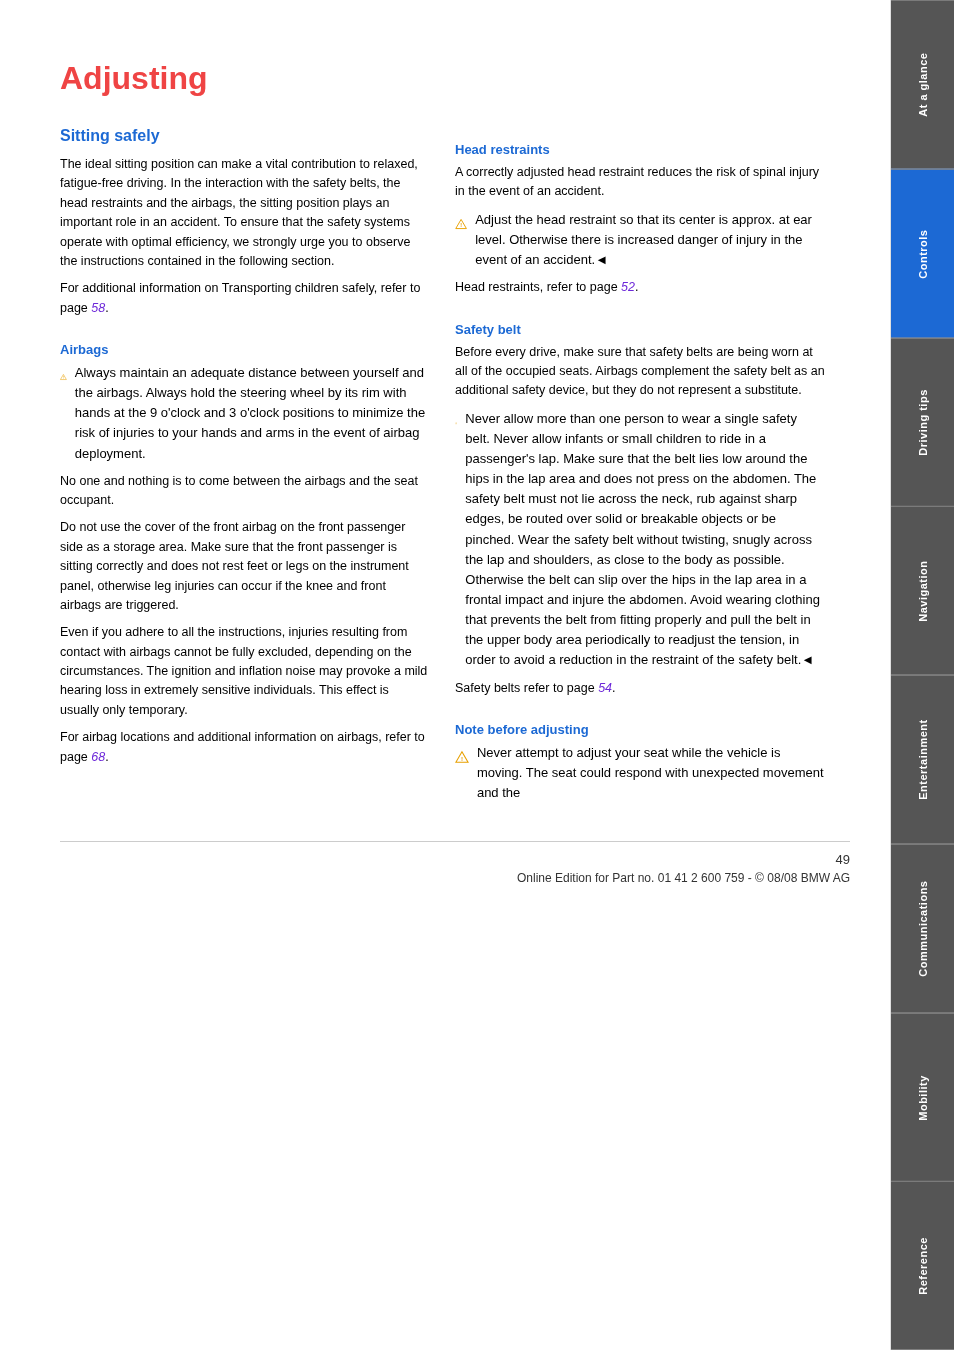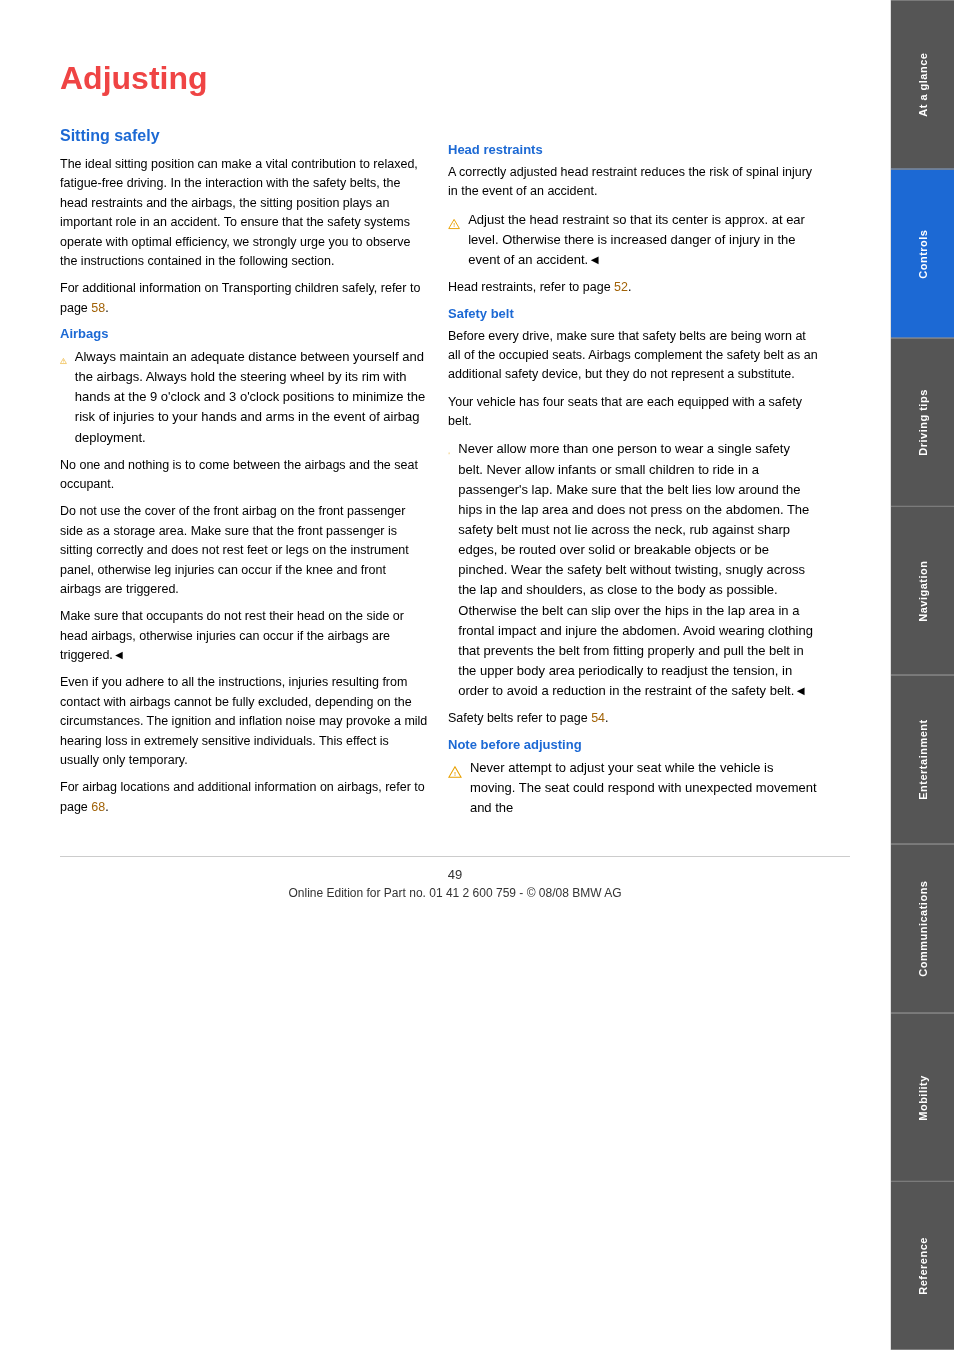--- a/index.html
+++ b/index.html
@@ -52,64 +52,65 @@
     .sidebar-tab:nth-child(8) { background: #555; }
 
     h1.page-title {
       font-size: 32px;
       font-weight: bold;
       color: #ef4444;
       margin-bottom: 30px;
     }
     .two-col {
       display: flex;
-      gap: 18px;
+      gap: 25px;
     }
     .col-left {
       flex: 1;
       max-width: 370px;
     }
     .col-right {
       flex: 1;
       max-width: 370px;
     }
     h2.section-title {
       font-size: 16px;
       font-weight: bold;
       color: #1c69d4;
       margin-bottom: 10px;
     }
     h3.sub-title {
       font-size: 13px;
       font-weight: bold;
       color: #1c69d4;
       margin-bottom: 6px;
-      margin-top: 8px;
+      margin-top: 24px;
     }
     p {
       font-size: 12.5px;
       line-height: 1.55;
       margin-bottom: 8px;
     }
     .warning-box {
       display: flex;
       align-items: flex-start;
       margin-bottom: 8px;
       gap: 8px;
     }
     .warning-text {
       font-size: 13px;
       line-height: 1.55;
     }
     a, .link {
-      color: #a16207;
+      color: #6d28d9;
       text-decoration: none;
+      font-style: italic;
     }
     .page-footer {
-      text-align: center;
+      text-align: right;
       margin-top: 30px;
       font-size: 12px;
       color: #333;
       border-top: 1px solid #ccc;
       padding-top: 10px;
     }
     .page-number {
       font-size: 13px;
       margin-bottom: 4px;
     }
@@ -141,23 +142,20 @@
       <div class="warning-box">
         <svg class="triangle-icon" viewBox="0 0 32 32">
           <polygon points="16,4 30,28 2,28" fill="none" stroke="#e8a000" stroke-width="2.5"></polygon>
           <text x="16" y="25" text-anchor="middle" font-size="14" font-weight="bold" fill="#e8a000">!</text>
         </svg>
         <span class="warning-text">Always maintain an adequate distance between yourself and the airbags. Always hold the steering wheel by its rim with hands at the 9 o'clock and 3 o'clock positions to minimize the risk of injuries to your hands and arms in the event of airbag deployment.</span>
       </div>
 
       <p>No one and nothing is to come between the airbags and the seat occupant.</p>
       <p>Do not use the cover of the front airbag on the front passenger side as a storage area. Make sure that the front passenger is sitting correctly and does not rest feet or legs on the instrument panel, otherwise leg injuries can occur if the knee and front airbags are triggered.</p>
-      <p>
-        <span>Make sure that occupants do not rest their head on the side or head airbags, otherwise injuries can occur if the airbags are triggered.</span><span>◄</span>
-      </p>
 
       <p>Even if you adhere to all the instructions, injuries resulting from contact with airbags cannot be fully excluded, depending on the circumstances. The ignition and inflation noise may provoke a mild hearing loss in extremely sensitive individuals. This effect is usually only temporary.</p>
 
       <p>
         <span>For airbag locations and additional information on airbags, refer to page </span><a class="link">68</a><span>.</span>
       </p>
     </div>
 
     <div class="col-right">
       <h3 class="sub-title" style="margin-top:15px;">Head restraints</h3>
@@ -174,21 +172,20 @@
         </span>
       </div>
 
       <p>
         <span>Head restraints, refer to page </span><a class="link">52</a><span>.</span>
       </p>
 
       <h3 class="sub-title">Safety belt</h3>
 
       <p>Before every drive, make sure that safety belts are being worn at all of the occupied seats. Airbags complement the safety belt as an additional safety device, but they do not represent a substitute.</p>
-      <p>Your vehicle has four seats that are each equipped with a safety belt.</p>
 
       <div class="warning-box">
         <svg class="triangle-icon" viewBox="0 0 32 32">
           <polygon points="16,4 30,28 2,28" fill="none" stroke="#e8a000" stroke-width="2.5"></polygon>
           <text x="16" y="25" text-anchor="middle" font-size="14" font-weight="bold" fill="#e8a000">!</text>
         </svg>
         <span class="warning-text">
           <span>Never allow more than one person to wear a single safety belt. Never allow infants or small children to ride in a passenger's lap. Make sure that the belt lies low around the hips in the lap area and does not press on the abdomen. The safety belt must not lie across the neck, rub against sharp edges, be routed over solid or breakable objects or be pinched. Wear the safety belt without twisting, snugly across the lap and shoulders, as close to the body as possible. Otherwise the belt can slip over the hips in the lap area in a frontal impact and injure the abdomen. Avoid wearing clothing that prevents the belt from fitting properly and pull the belt in the upper body area periodically to readjust the tension, in order to avoid a reduction in the restraint of the safety belt.</span><span>◄</span>
         </span>
       </div>

